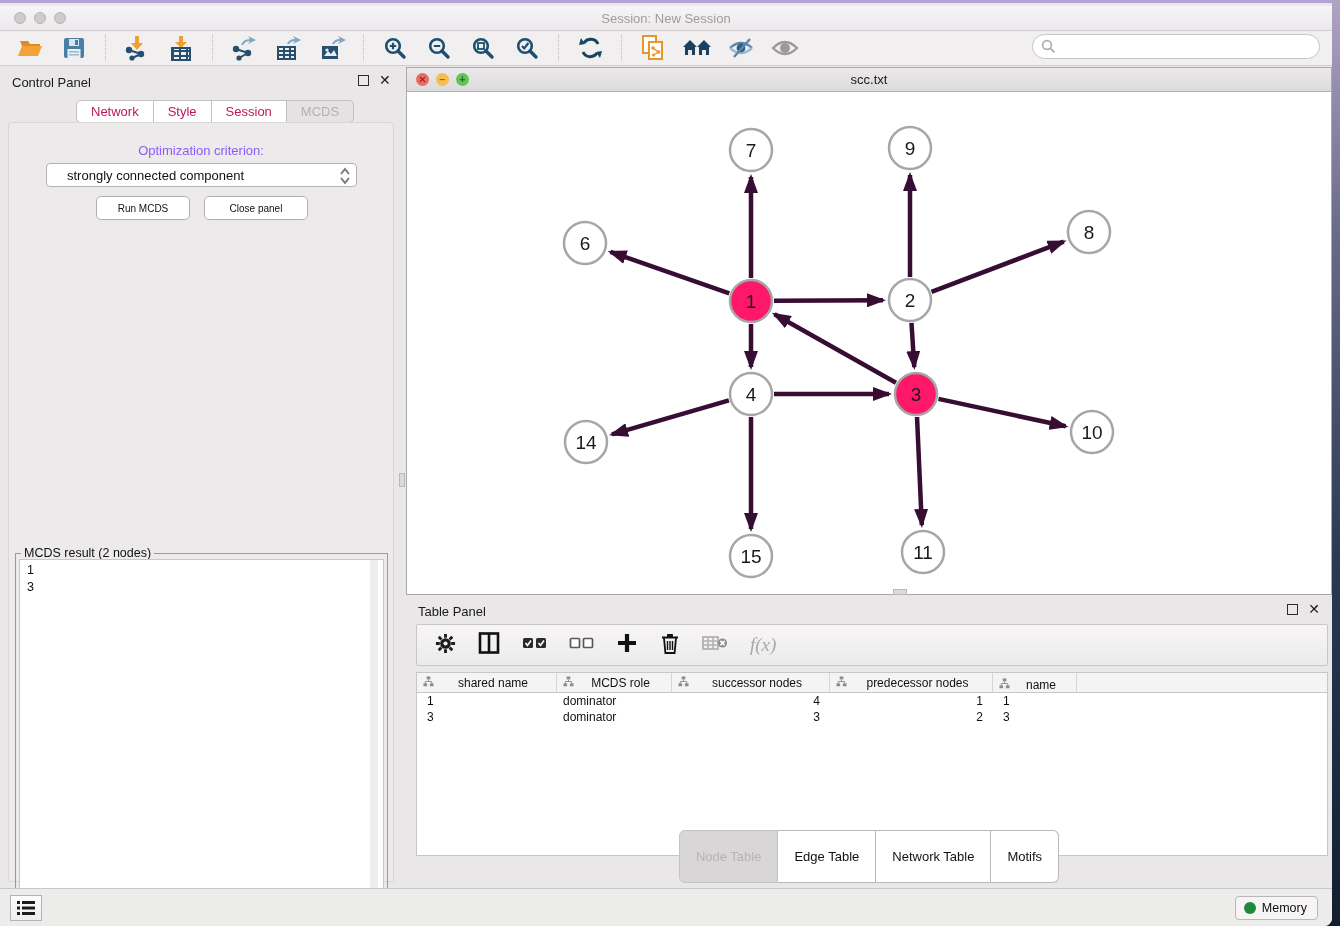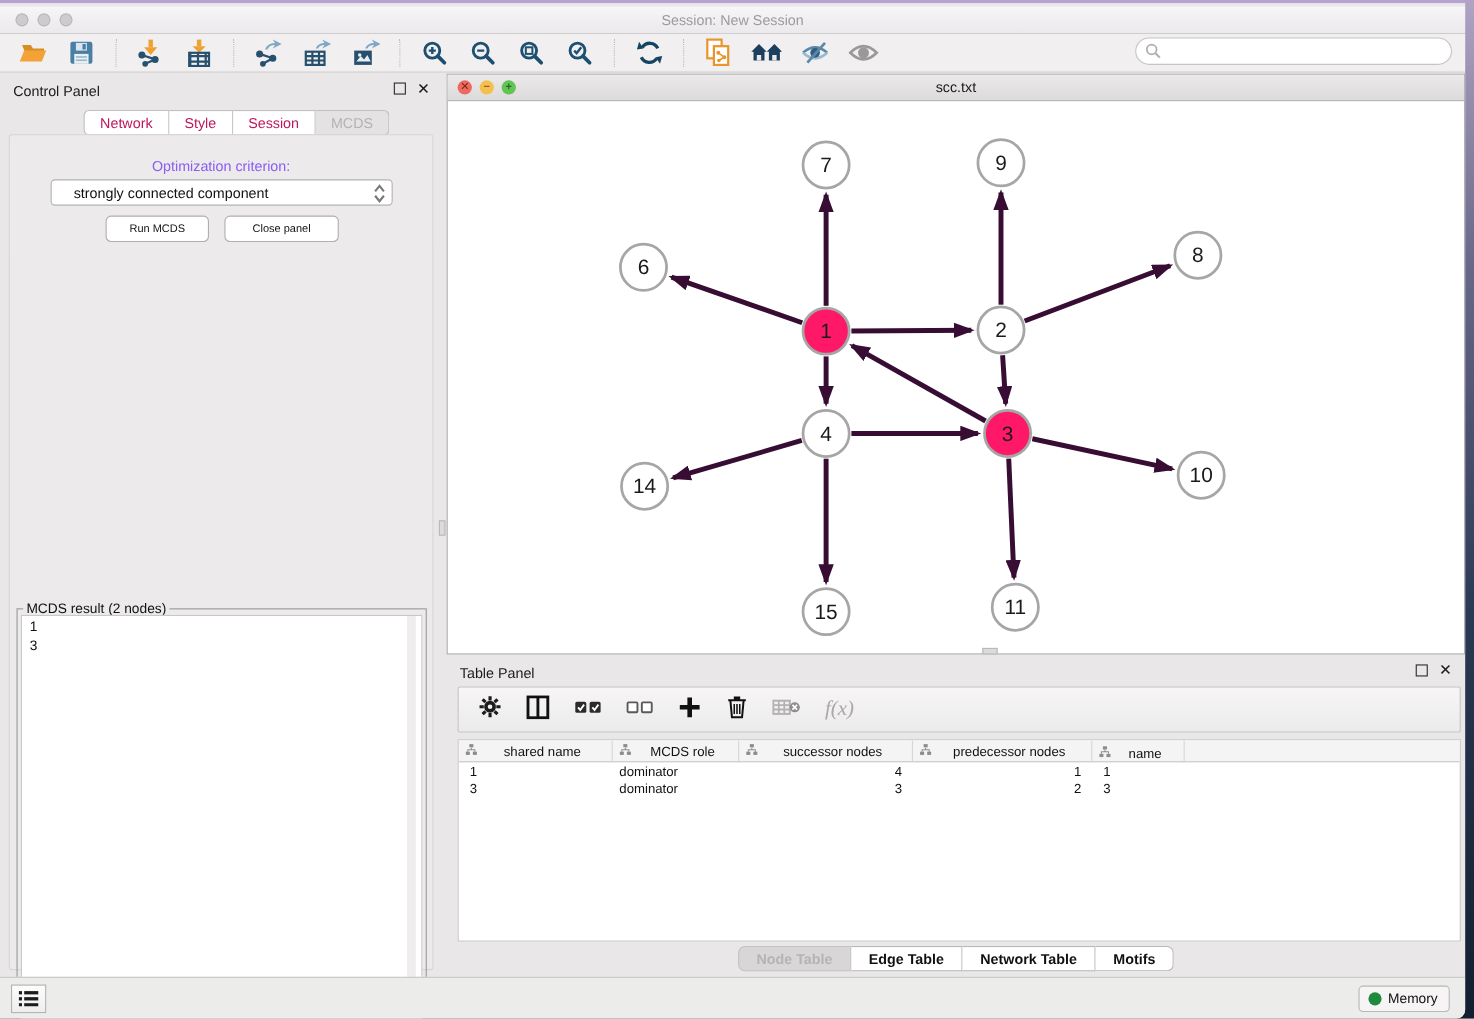--- a/index.html
+++ b/index.html
@@ -76,21 +76,21 @@
     display:flex; align-items:center; gap:22px; padding-left:18px; }
   #tp-table { position:absolute; left:10px; top:74px; right:4px; height:184px;
     background:#fff; border:1px solid #c8c6c7; font-size:12px; overflow:hidden; }
   #tbl-head { display:flex; height:20px; background:#f5f4f4; border-bottom:1px solid #c9c7c8; }
   .th { display:flex; align-items:center; border-right:1px solid #d7d5d6; color:#111;
     padding-left:6px; gap:6px; }
   .th .lbl { flex:1; text-align:center; padding-right:10px; }
   .tr { display:flex; height:16px; }
   .td { overflow:hidden; white-space:nowrap; color:#111; }
   #tp-tabs { position:absolute; left:0; width:100%; bottom:8px; display:flex; justify-content:center; }
-  .tptab { padding:3px 16px; font-size:13px; font-weight:bold; background:#fff;
+  .tptab { padding:18px 16px; font-size:13px; font-weight:normal; background:#fff;
     border:1px solid #b9b7b8; border-left:none; color:#111; }
   .tptab:first-child { border-left:1px solid #b9b7b8; border-radius:6px 0 0 6px; }
   .tptab:last-child { border-radius:0 6px 6px 0; }
   .tptab.active { background:#d8d6d6; color:#b5b3b3; border-color:#c4c2c3; }
   
   #status-bar { position:absolute; left:0; bottom:0; width:100%; height:38px;
     background:#ececea; border-top:1px solid #c9c7c8; }
   #status-list-btn { position:absolute; left:10px; top:6px; width:32px; height:26px;
     background:linear-gradient(#fdfdfd,#efeded); border:1px solid #b5b3b4;
     display:flex; align-items:center; justify-content:center; }

